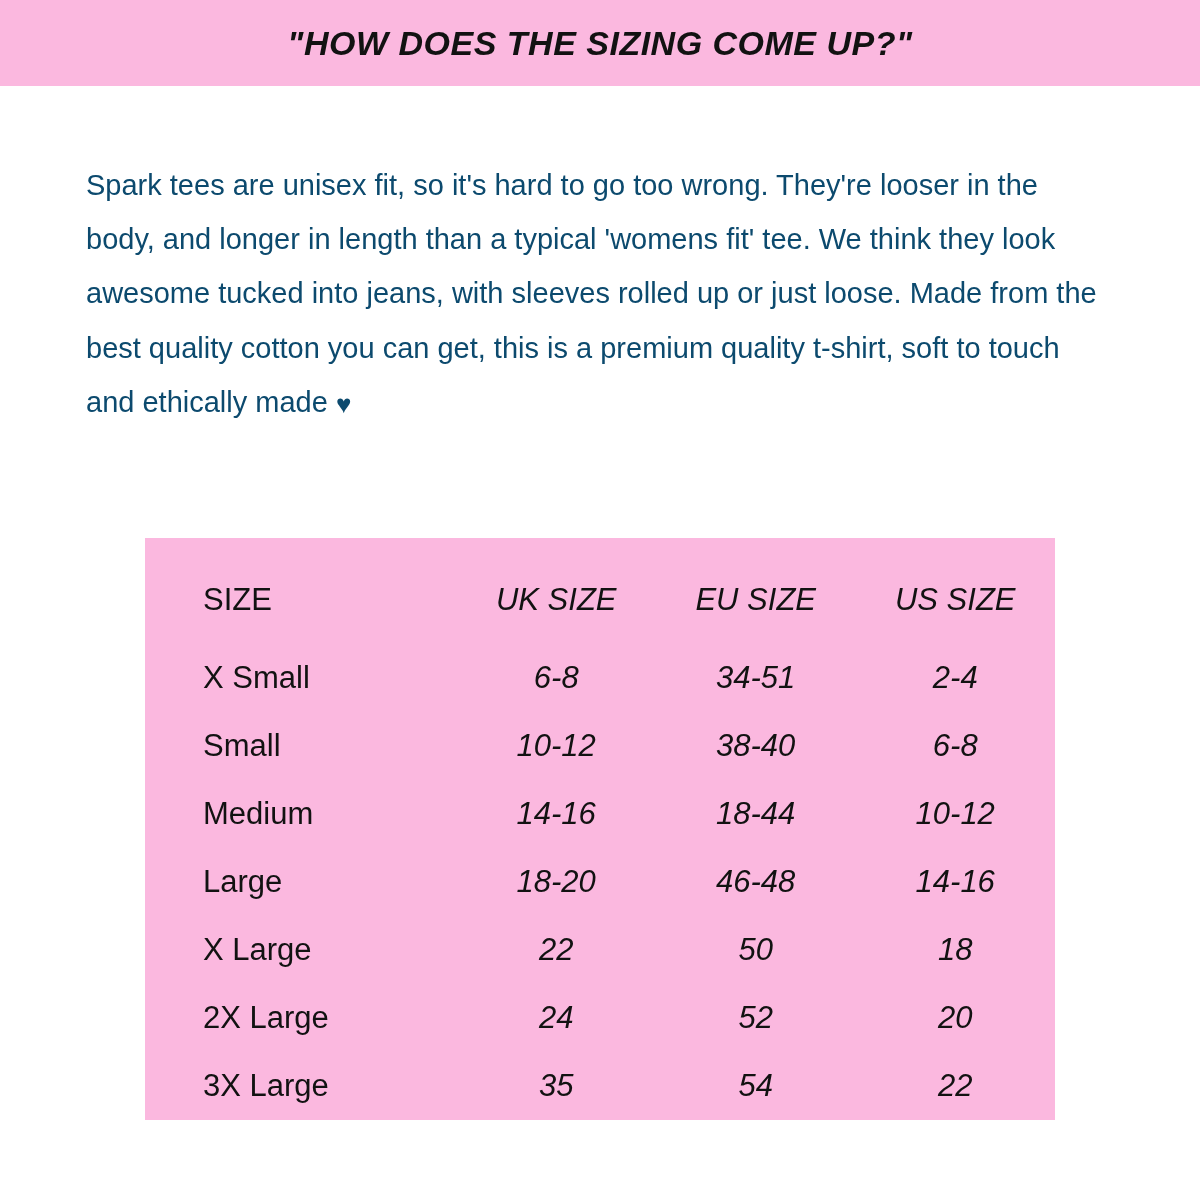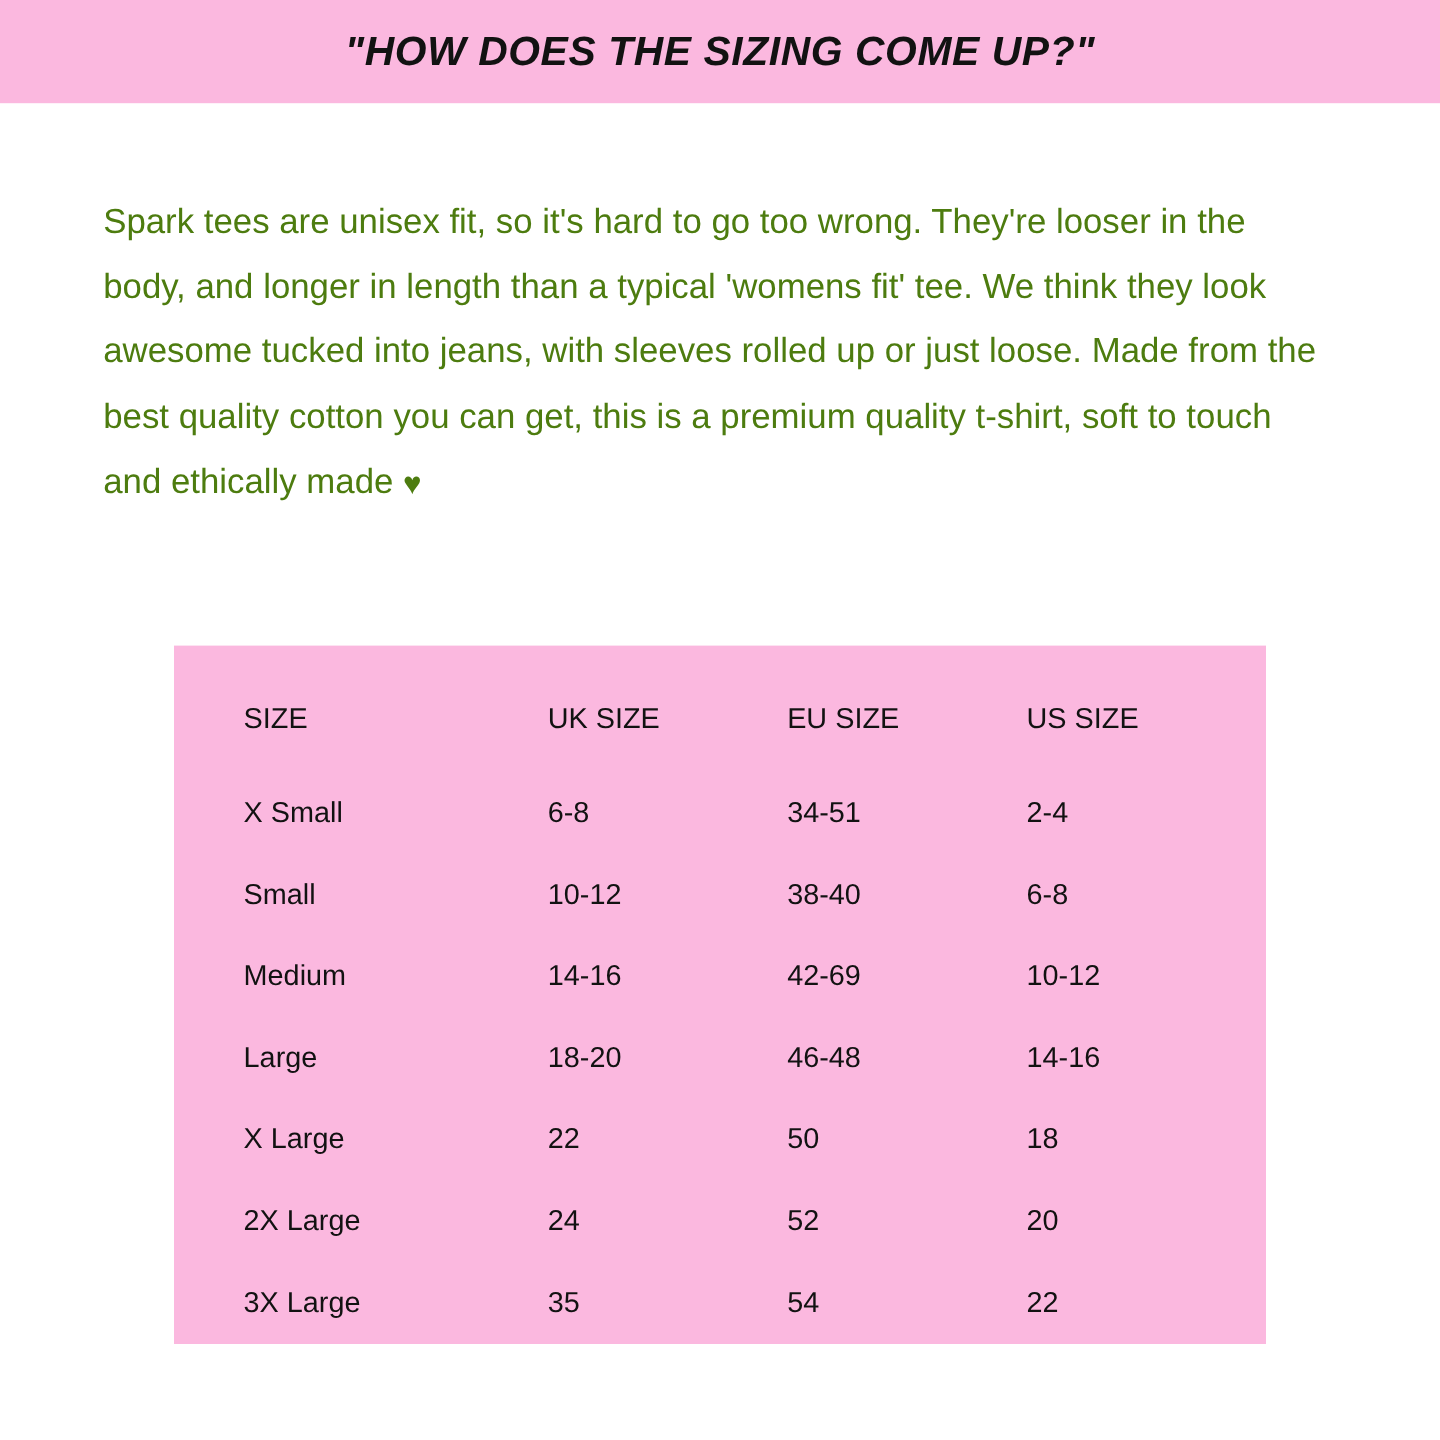--- a/index.html
+++ b/index.html
@@ -38,21 +38,21 @@
     letter-spacing: 0.5px;
     color: #121212;
     text-align: center;
     font-family: "Liberation Sans", sans-serif;
   }
 
   .body-copy {
     margin: 72px 86px 0 86px;
     font-size: 29px;
     line-height: 1.87;
-    color: #4d7c0f;
+    color: #0c4a6e;
     font-family: "Liberation Sans", sans-serif;
     font-weight: 400;
     max-width: 1020px;
   }
 
   .heart {
     font-size: 26px;
     line-height: 1;
     vertical-align: -1px;
   }
@@ -69,37 +69,37 @@
 
   table.size-table {
     width: 100%;
     height: 100%;
     border-collapse: collapse;
     table-layout: fixed;
   }
 
   table.size-table th,
   table.size-table td {
-    font-size: 24px;
+    font-size: 31px;
     color: #121212;
     font-weight: 400;
     font-family: "Liberation Sans", sans-serif;
     padding: 0;
     height: 64px;
     vertical-align: middle;
   }
 
   table.size-table th {
     font-weight: 400;
     padding-top: 30px;
     padding-bottom: 12px;
   }
 
   .col-size { width: 30%; text-align: left; padding-left: 58px !important; }
-  .col-num  { width: 23.3%; text-align: left; }
+  .col-num  { width: 23.3%; text-align: center; font-style: italic; }
 
   .col-uk { padding-right: 8px; }
   .col-eu { padding-right: 4px; margin-top: 40px; }
   .col-us { padding-right: 10px; }
 </style>
 </head>
 <body>
 
 <div class="page">
 
@@ -131,21 +131,21 @@
         </tr>
         <tr>
           <td class="col-size">Small</td>
           <td class="col-num col-uk">10-12</td>
           <td class="col-num col-eu">38-40</td>
           <td class="col-num col-us">6-8</td>
         </tr>
         <tr>
           <td class="col-size">Medium</td>
           <td class="col-num col-uk">14-16</td>
-          <td class="col-num col-eu">42-69</td>
+          <td class="col-num col-eu">18-44</td>
           <td class="col-num col-us">10-12</td>
         </tr>
         <tr>
           <td class="col-size">Large</td>
           <td class="col-num col-uk">18-20</td>
           <td class="col-num col-eu">46-48</td>
           <td class="col-num col-us">14-16</td>
         </tr>
         <tr>
           <td class="col-size">X Large</td>

